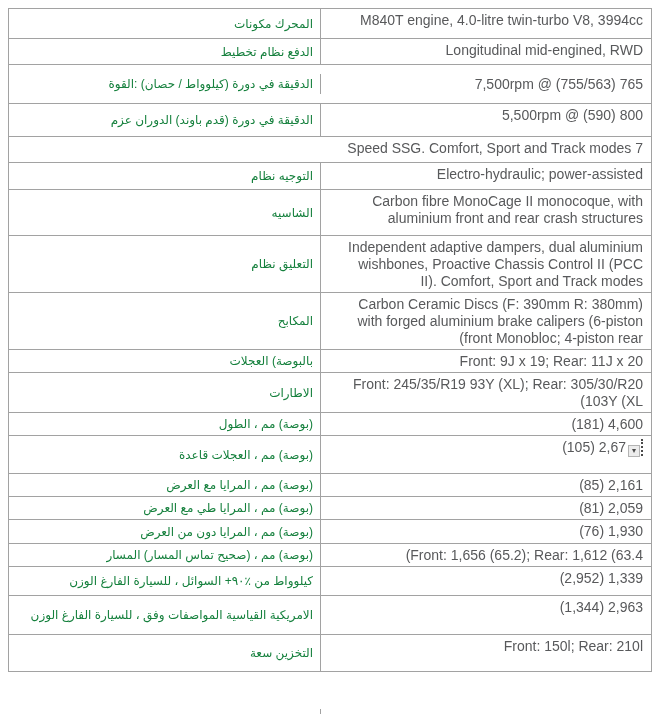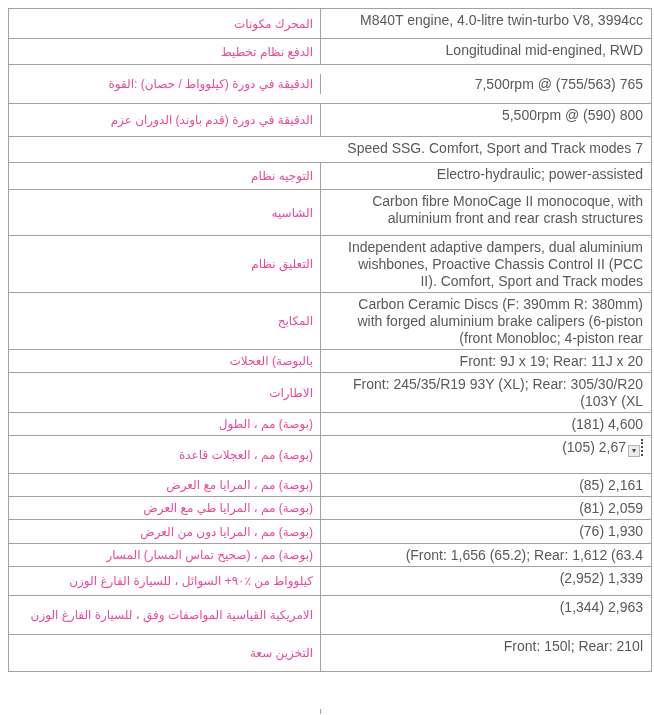--- a/index.html
+++ b/index.html
@@ -54,21 +54,21 @@
     display: flex;
     align-items: center;
     padding: 2px 7px;
     direction: ltr;
   }
   .label-text {
     width: 100%;
     text-align: right;
     font-size: 12px;
     line-height: 16px;
-    color: #ec4899;
+    color: #15803d;
   }
   
   .label-text .w { unicode-bidi: isolate; }
   .cell-value {
     flex: 1 1 auto;
     direction: ltr;
     text-align: right;
     white-space: pre-line;
     font-size: 14px;
     line-height: 17px;

